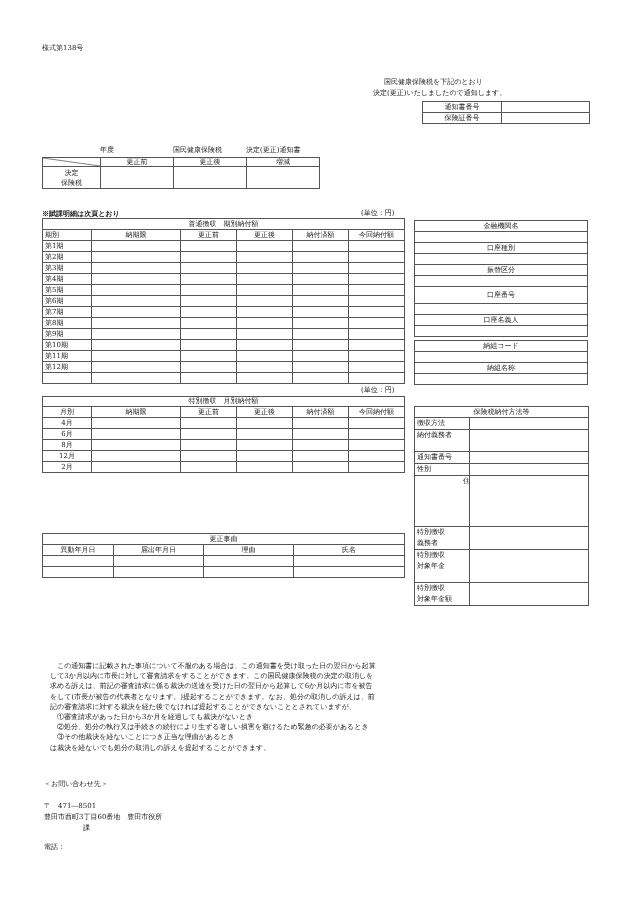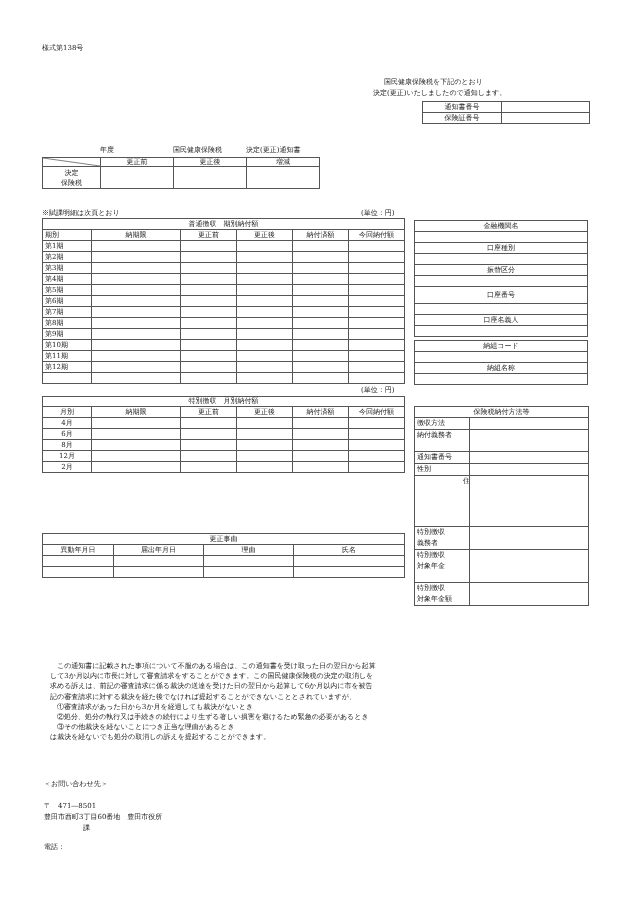--- a/index.html
+++ b/index.html
@@ -67,21 +67,21 @@
       <div>決定</div>
       <div>保険税</div>
     </td>
     <td></td>
     <td></td>
     <td></td>
   </tr>
 </tbody>
   </table>
 
-<div class="abs txt" style="left:42px;top:210px;">※賦課明細は次頁とおり</div>
+<div class="abs txt" style="left:42px;top:210px;font-weight:bold;">※賦課明細は次頁とおり</div>
 <div class="abs txt" style="left:361px;top:210px;">(単位：円)</div>
 
 <table class="abs" style="left:42px;top:218px;width:362px;">
   <colgroup>
     <col style="width:49px">
       <col style="width:89px">
       <col style="width:56px">
       <col style="width:56px">
       <col style="width:56px">
       <col style="width:56px">
@@ -426,20 +426,21 @@
         <td></td>
         <td></td>
       </tr>
 </tbody>
   </table>
 
 <div class="abs" style="left:42px;top:661px;margin-left:8px;" id="appeal">
     <div class="para">　この通知書に記載された事項について不服のある場合は、この通知書を受け取った日の翌日から起算</div>
     <div class="para">して3か月以内に市長に対して審査請求をすることができます。この国民健康保険税の決定の取消しを</div>
     <div class="para">求める訴えは、前記の審査請求に係る裁決の送達を受けた日の翌日から起算して6か月以内に市を被告</div>
+    <div class="para">をして(市長が被告の代表者となります。)提起することができます。なお、処分の取消しの訴えは、前</div>
     <div class="para">記の審査請求に対する裁決を経た後でなければ提起することができないこととされていますが、</div>
     <div class="para">　①審査請求があった日から3か月を経過しても裁決がないとき</div>
     <div class="para">　②処分、処分の執行又は手続きの続行により生ずる著しい損害を避けるため緊急の必要があるとき</div>
     <div class="para">　③その他裁決を経ないことにつき正当な理由があるとき</div>
     <div class="para">は裁決を経ないでも処分の取消しの訴えを提起することができます。</div>
   </div>
 
 <div class="abs txt" style="left:44px;top:781px;">＜お問い合わせ先＞</div>
 <div class="abs txt" style="left:44px;top:803px;">〒　471―8501</div>
 <div class="abs txt" style="left:44px;top:814px;">豊田市西町3丁目60番地　豊田市役所</div>

